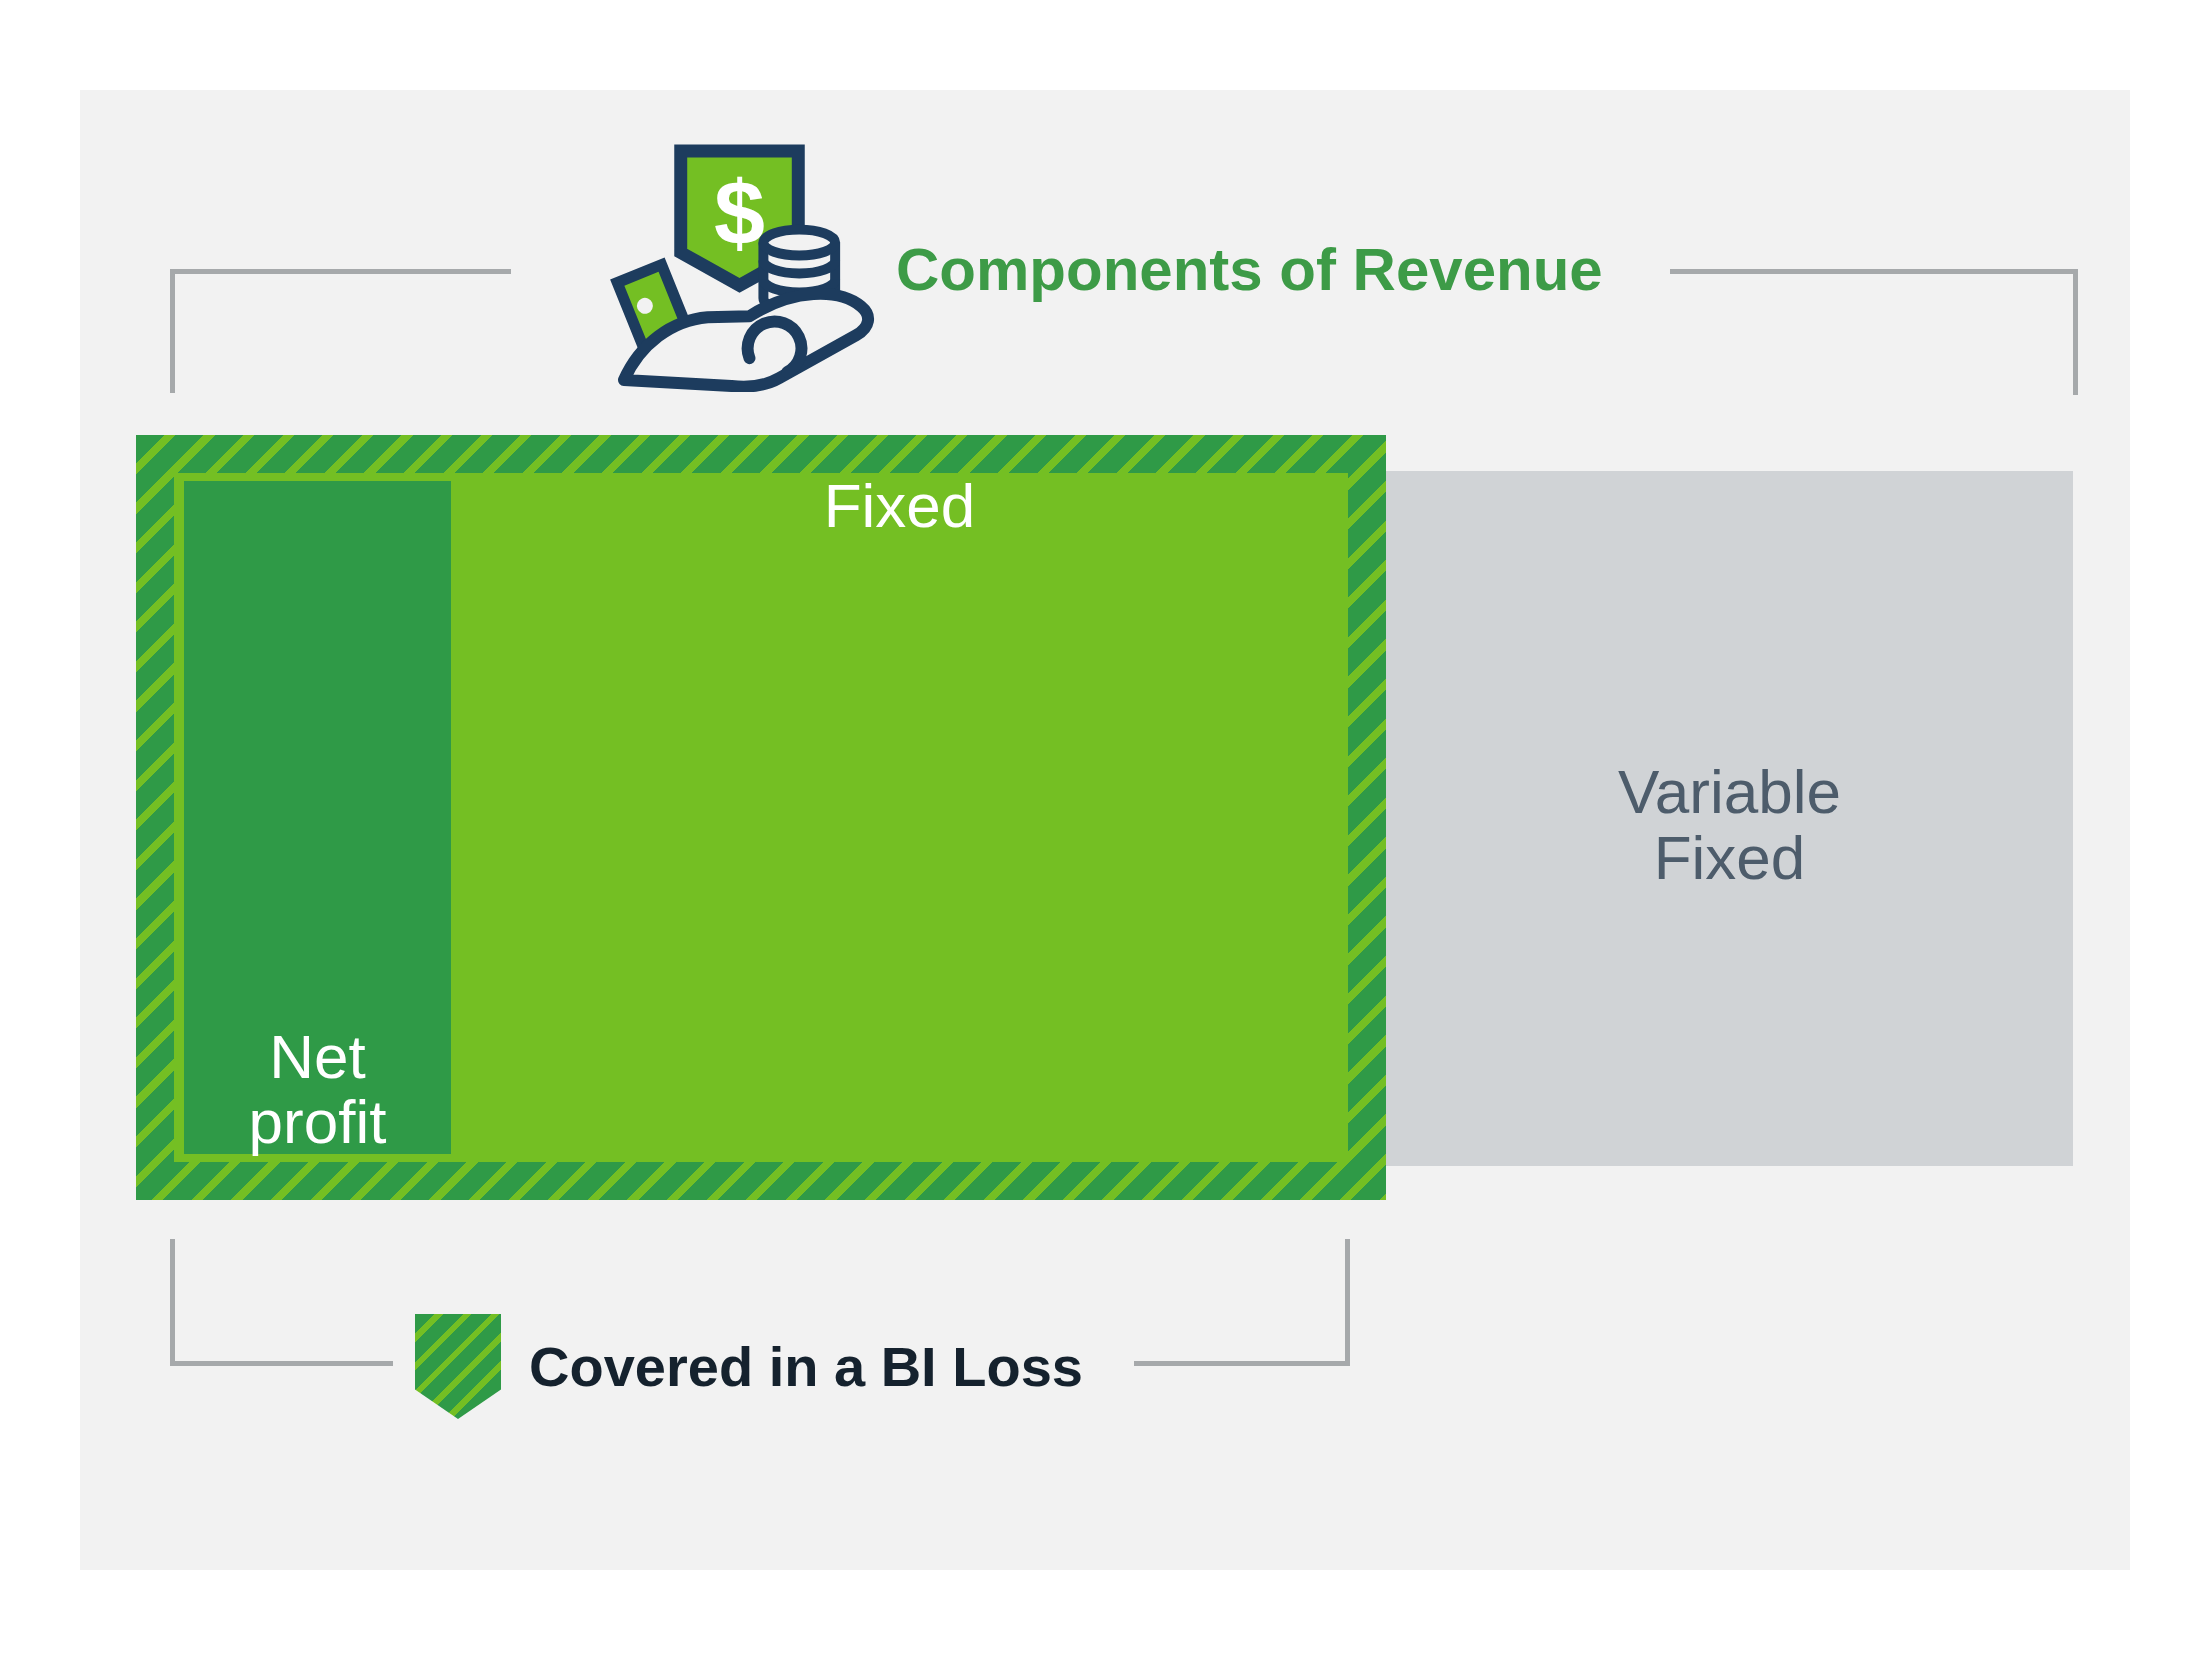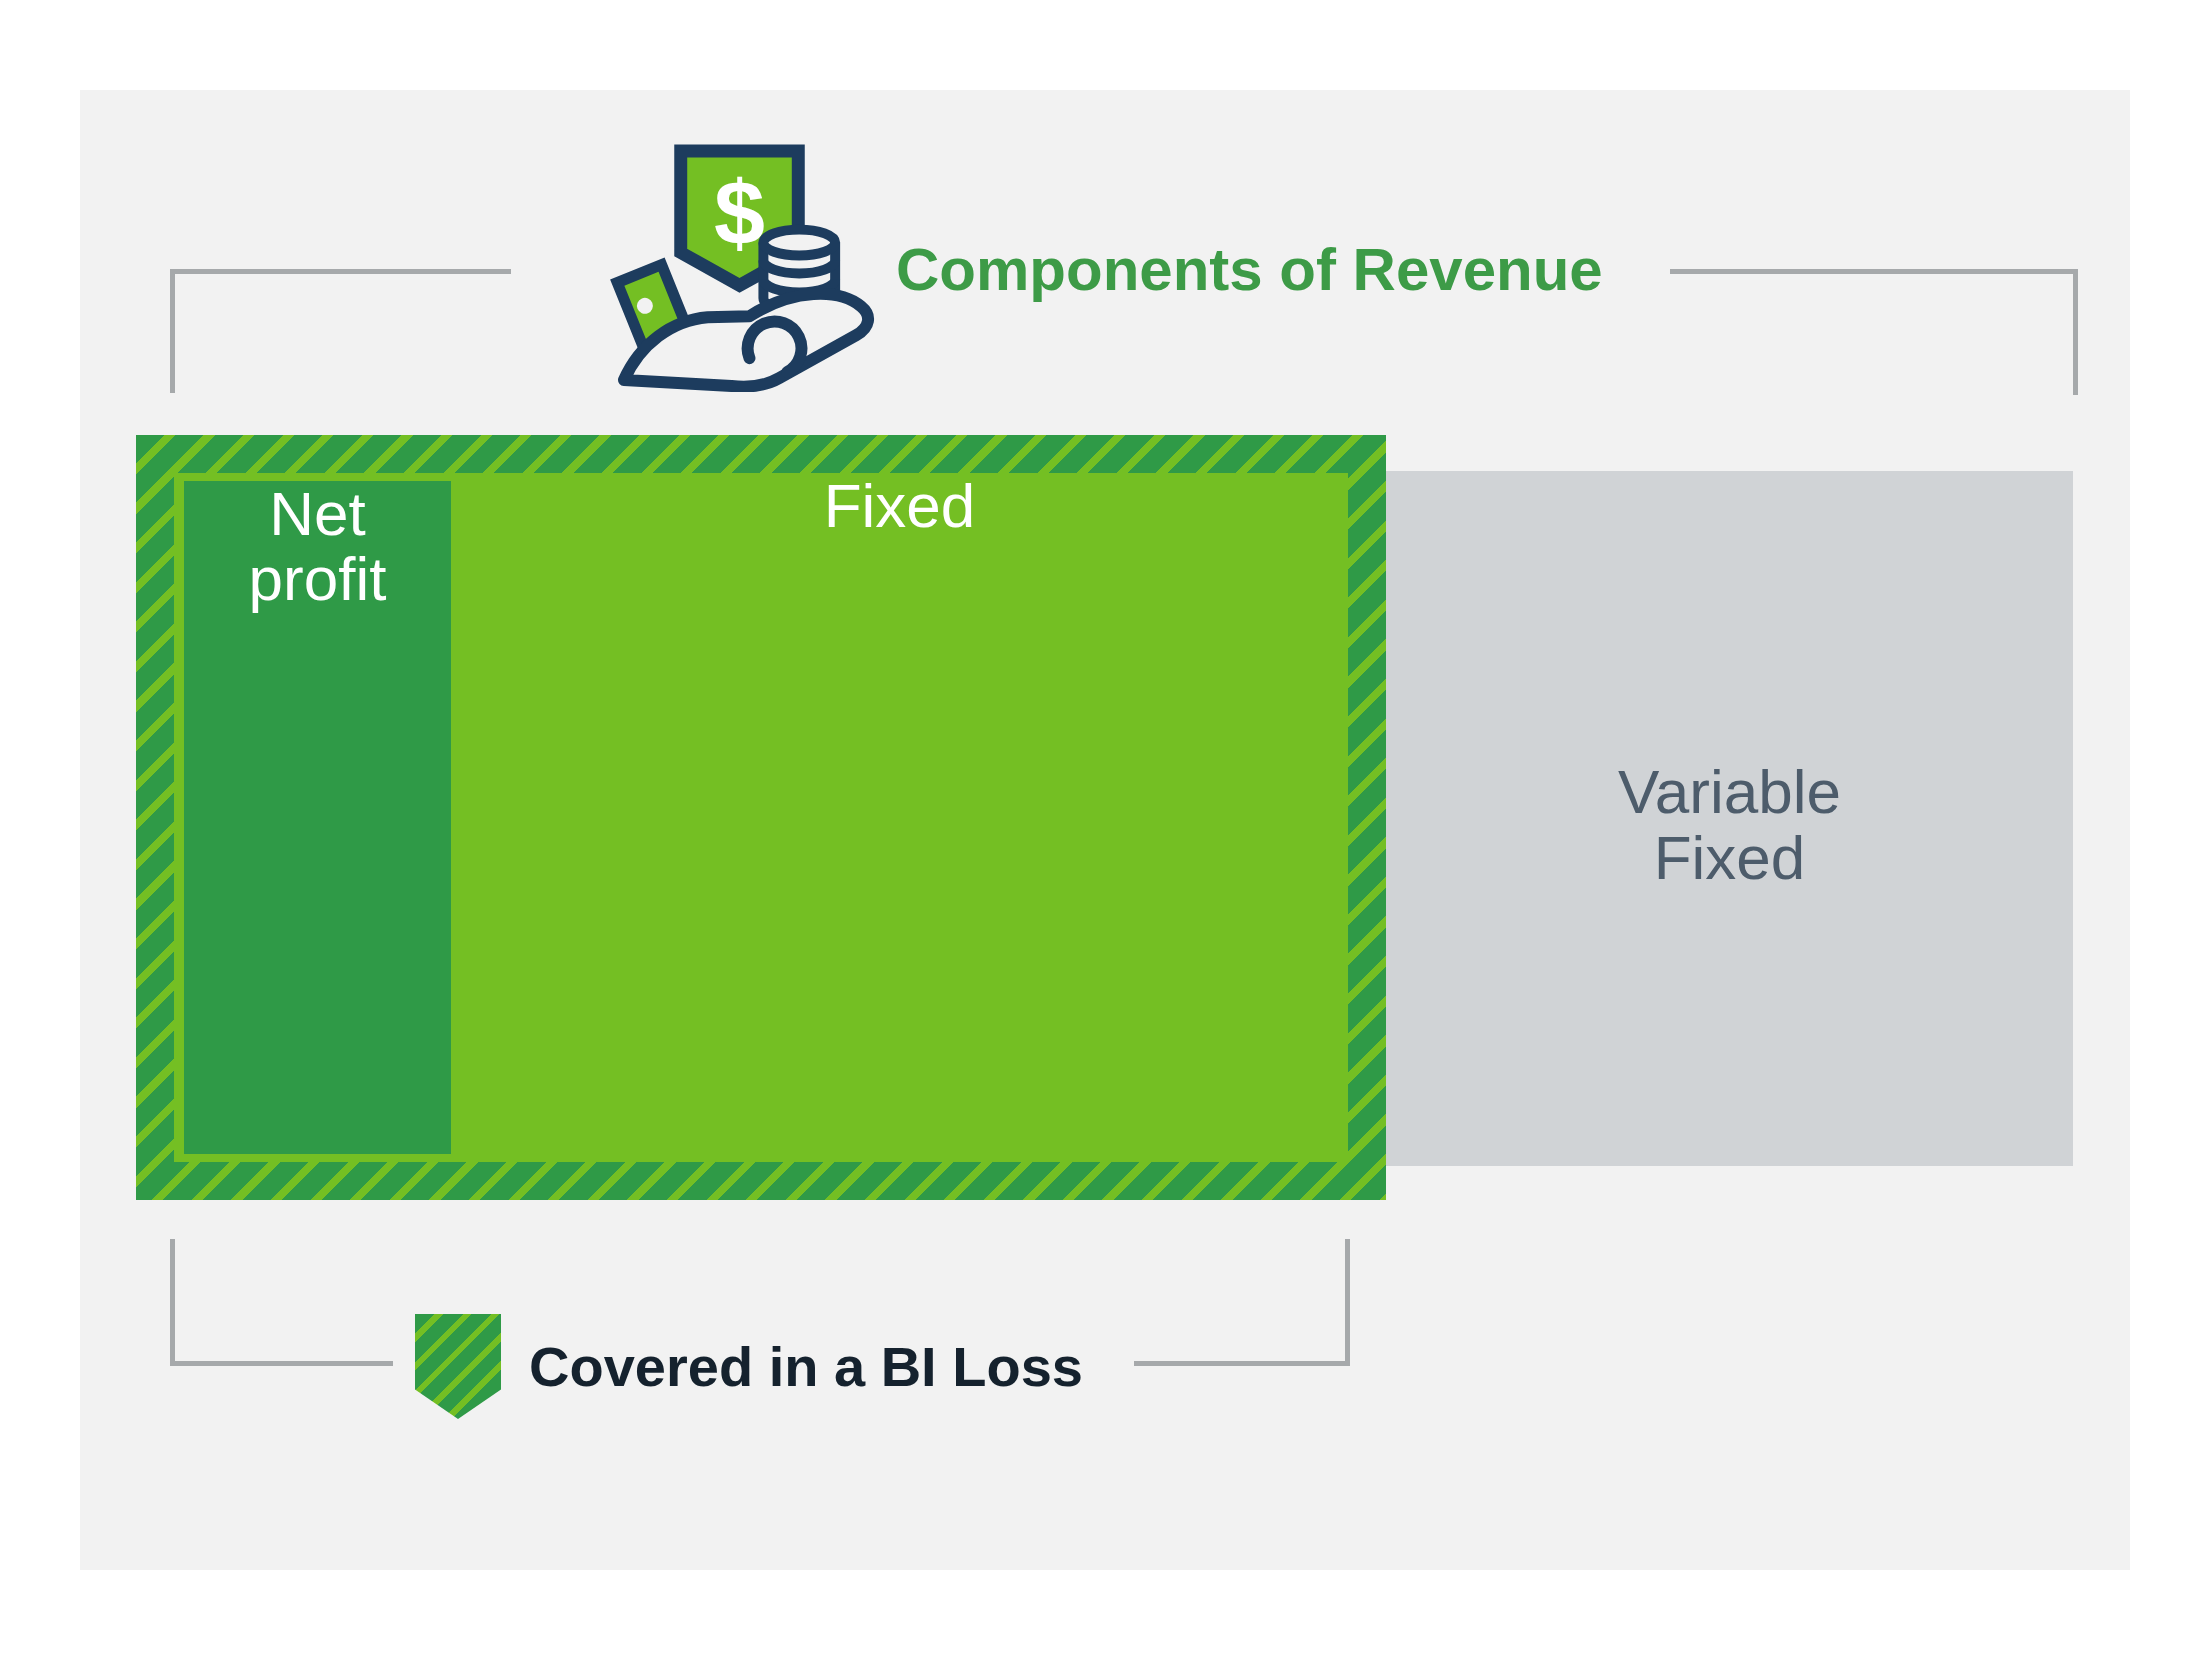--- a/index.html
+++ b/index.html
@@ -75,21 +75,21 @@
   .inner-fill{
     position:absolute;
     inset:38px;
     background:var(--green-light);
   }
   .net-profit{
     position:absolute;
     left:10px; top:8px;
     width:267px; height:673px;
     background:var(--green-dark);
-    display:flex; align-items:flex-start; justify-content:center;
+    display:flex; align-items:flex-end; justify-content:center;
     text-align:center;
   }
   .fixed-area{
     position:absolute;
     left:277px; right:0; top:0; bottom:0;
     display:flex; align-items:flex-start; justify-content:center;
     text-align:center;
   }
   .box-label{
     color:var(--white);

